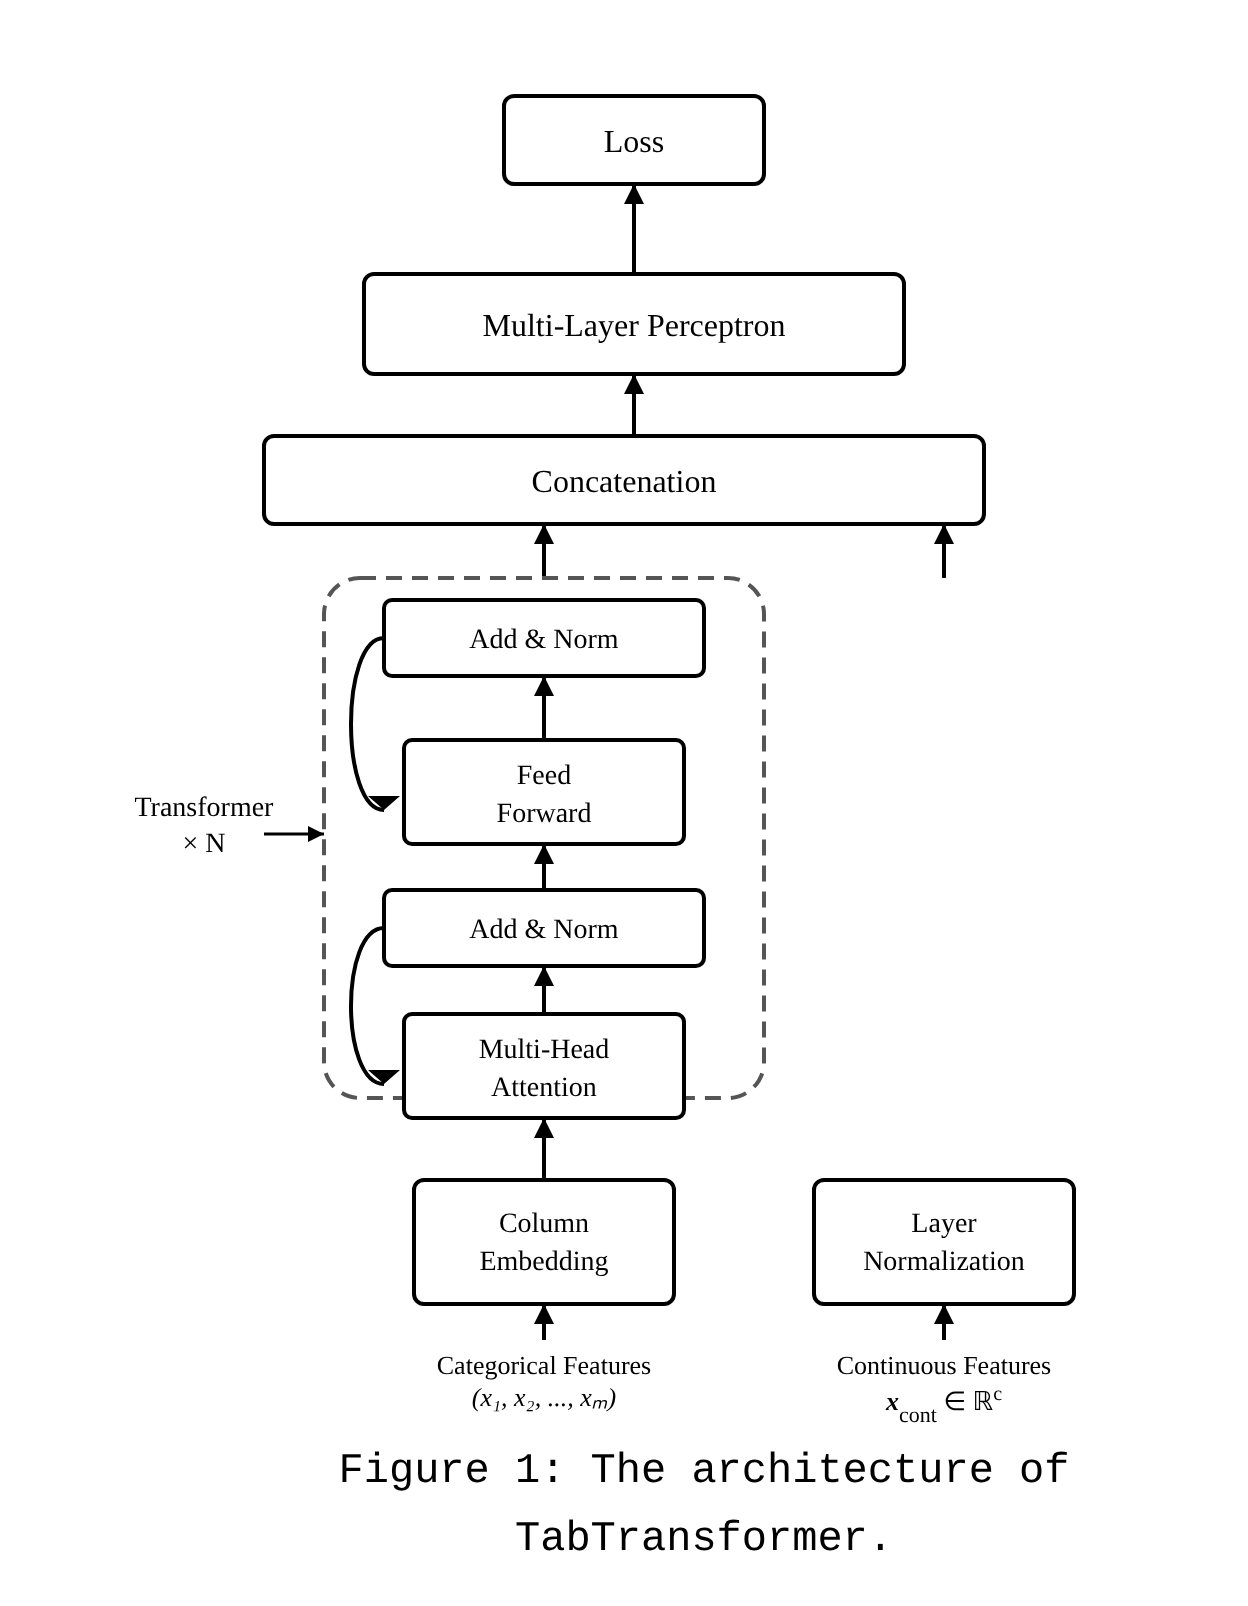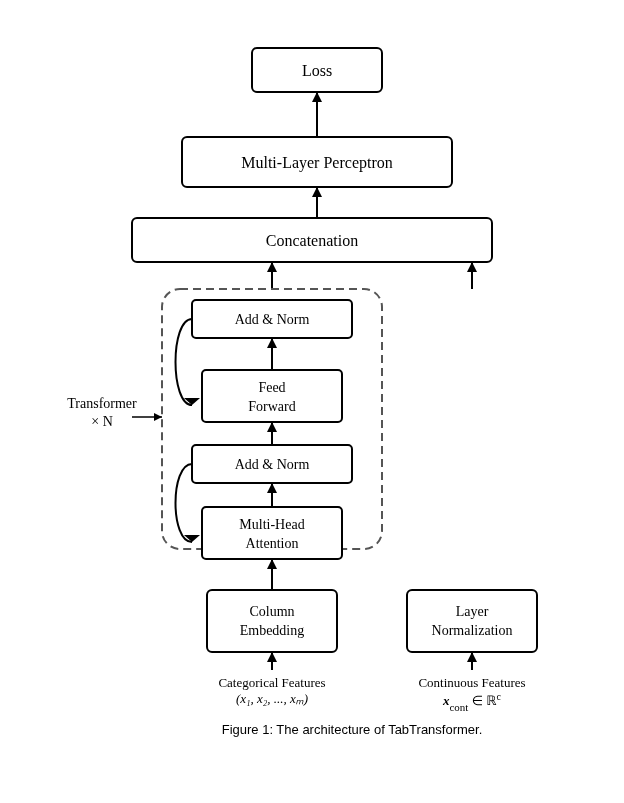--- a/index.html
+++ b/index.html
@@ -101,16 +101,16 @@
     <polygon points="430,622 425,632 435,632" fill="black"></polygon>
 
     <text x="430" y="657" text-anchor="middle" font-size="13">Continuous Features</text>
 
     <text x="430" y="675" text-anchor="middle" font-size="13">
       <tspan font-weight="bold" font-style="italic">x</tspan><tspan font-size="11" baseline-shift="sub">cont</tspan><tspan> ∈ ℝ</tspan><tspan font-size="10" baseline-shift="super">c</tspan>
     </text>
 
   </svg>
 
-  <div style="margin-top: 10px; font-size: 13px; text-align: center; font-family: Liberation Sans, sans-serif; line-height: 1.6; width: 500px;">
+  <div style="margin-top: 10px; font-size: 21px; text-align: center; font-family: Liberation Mono, monospace; line-height: 1.6; width: 500px;">
     <span>Figure 1: The architecture of TabTransformer.</span>
   </div>
 </div>
 
 </body></html>

